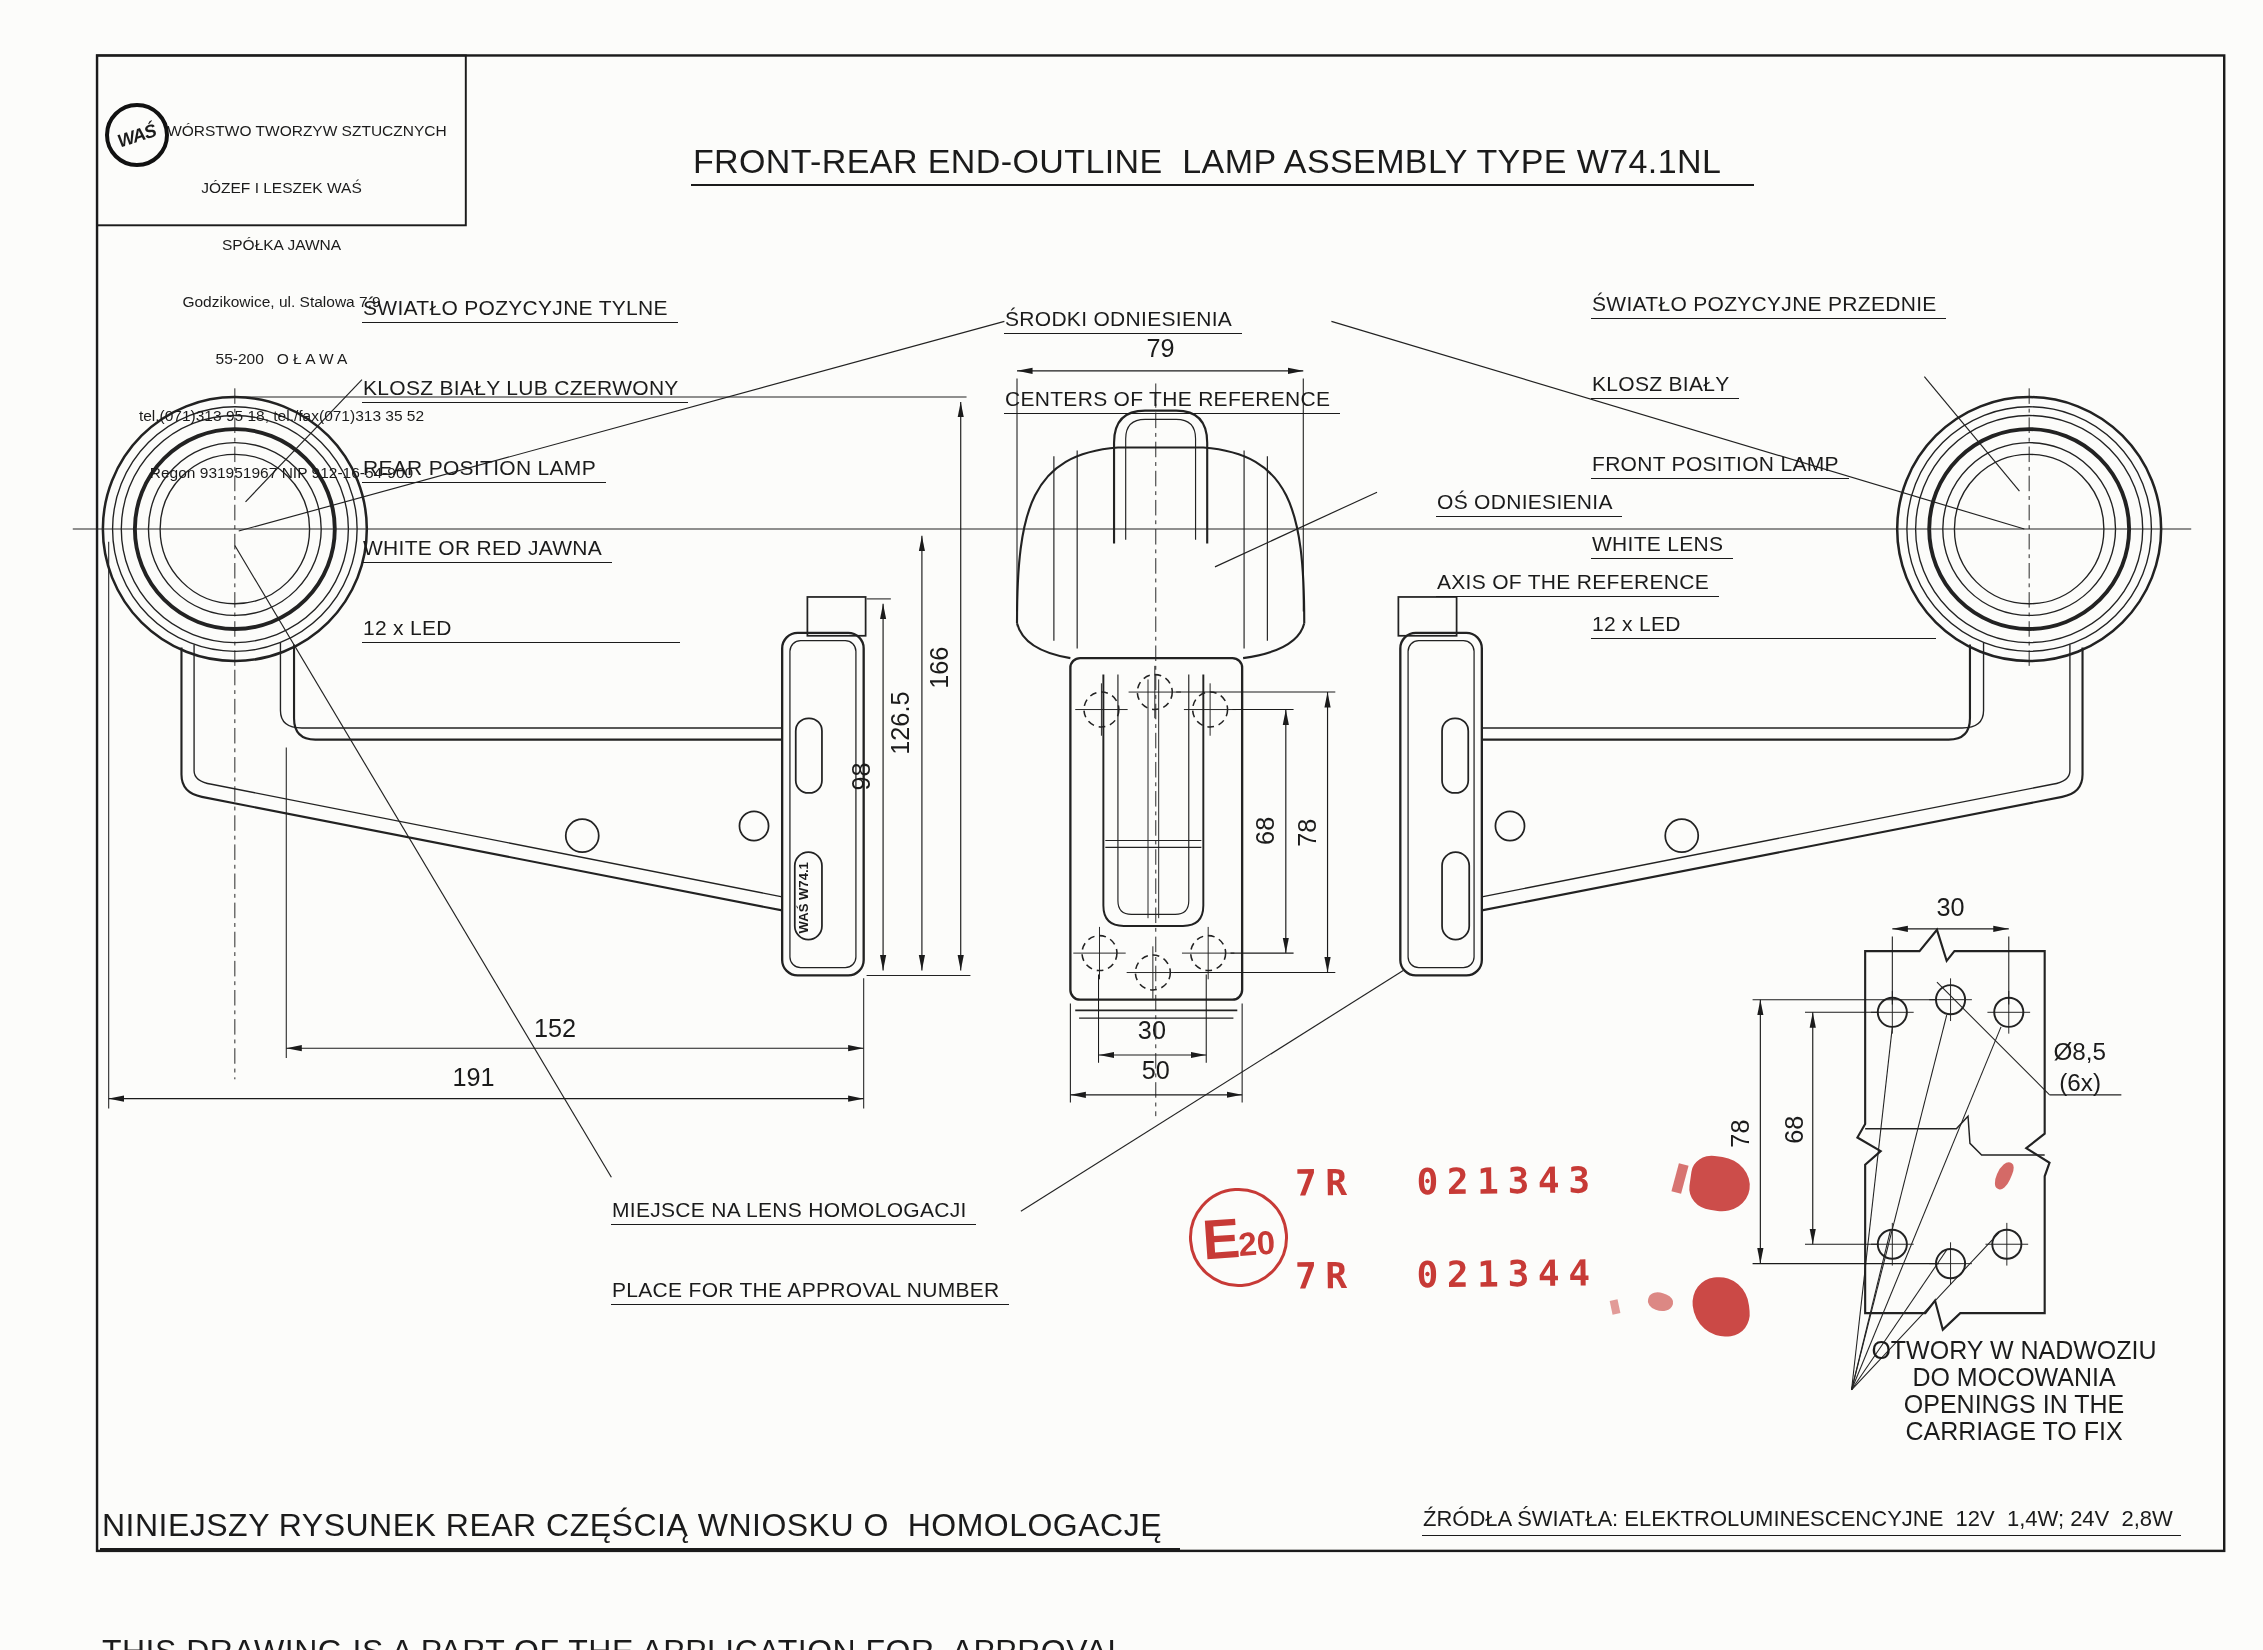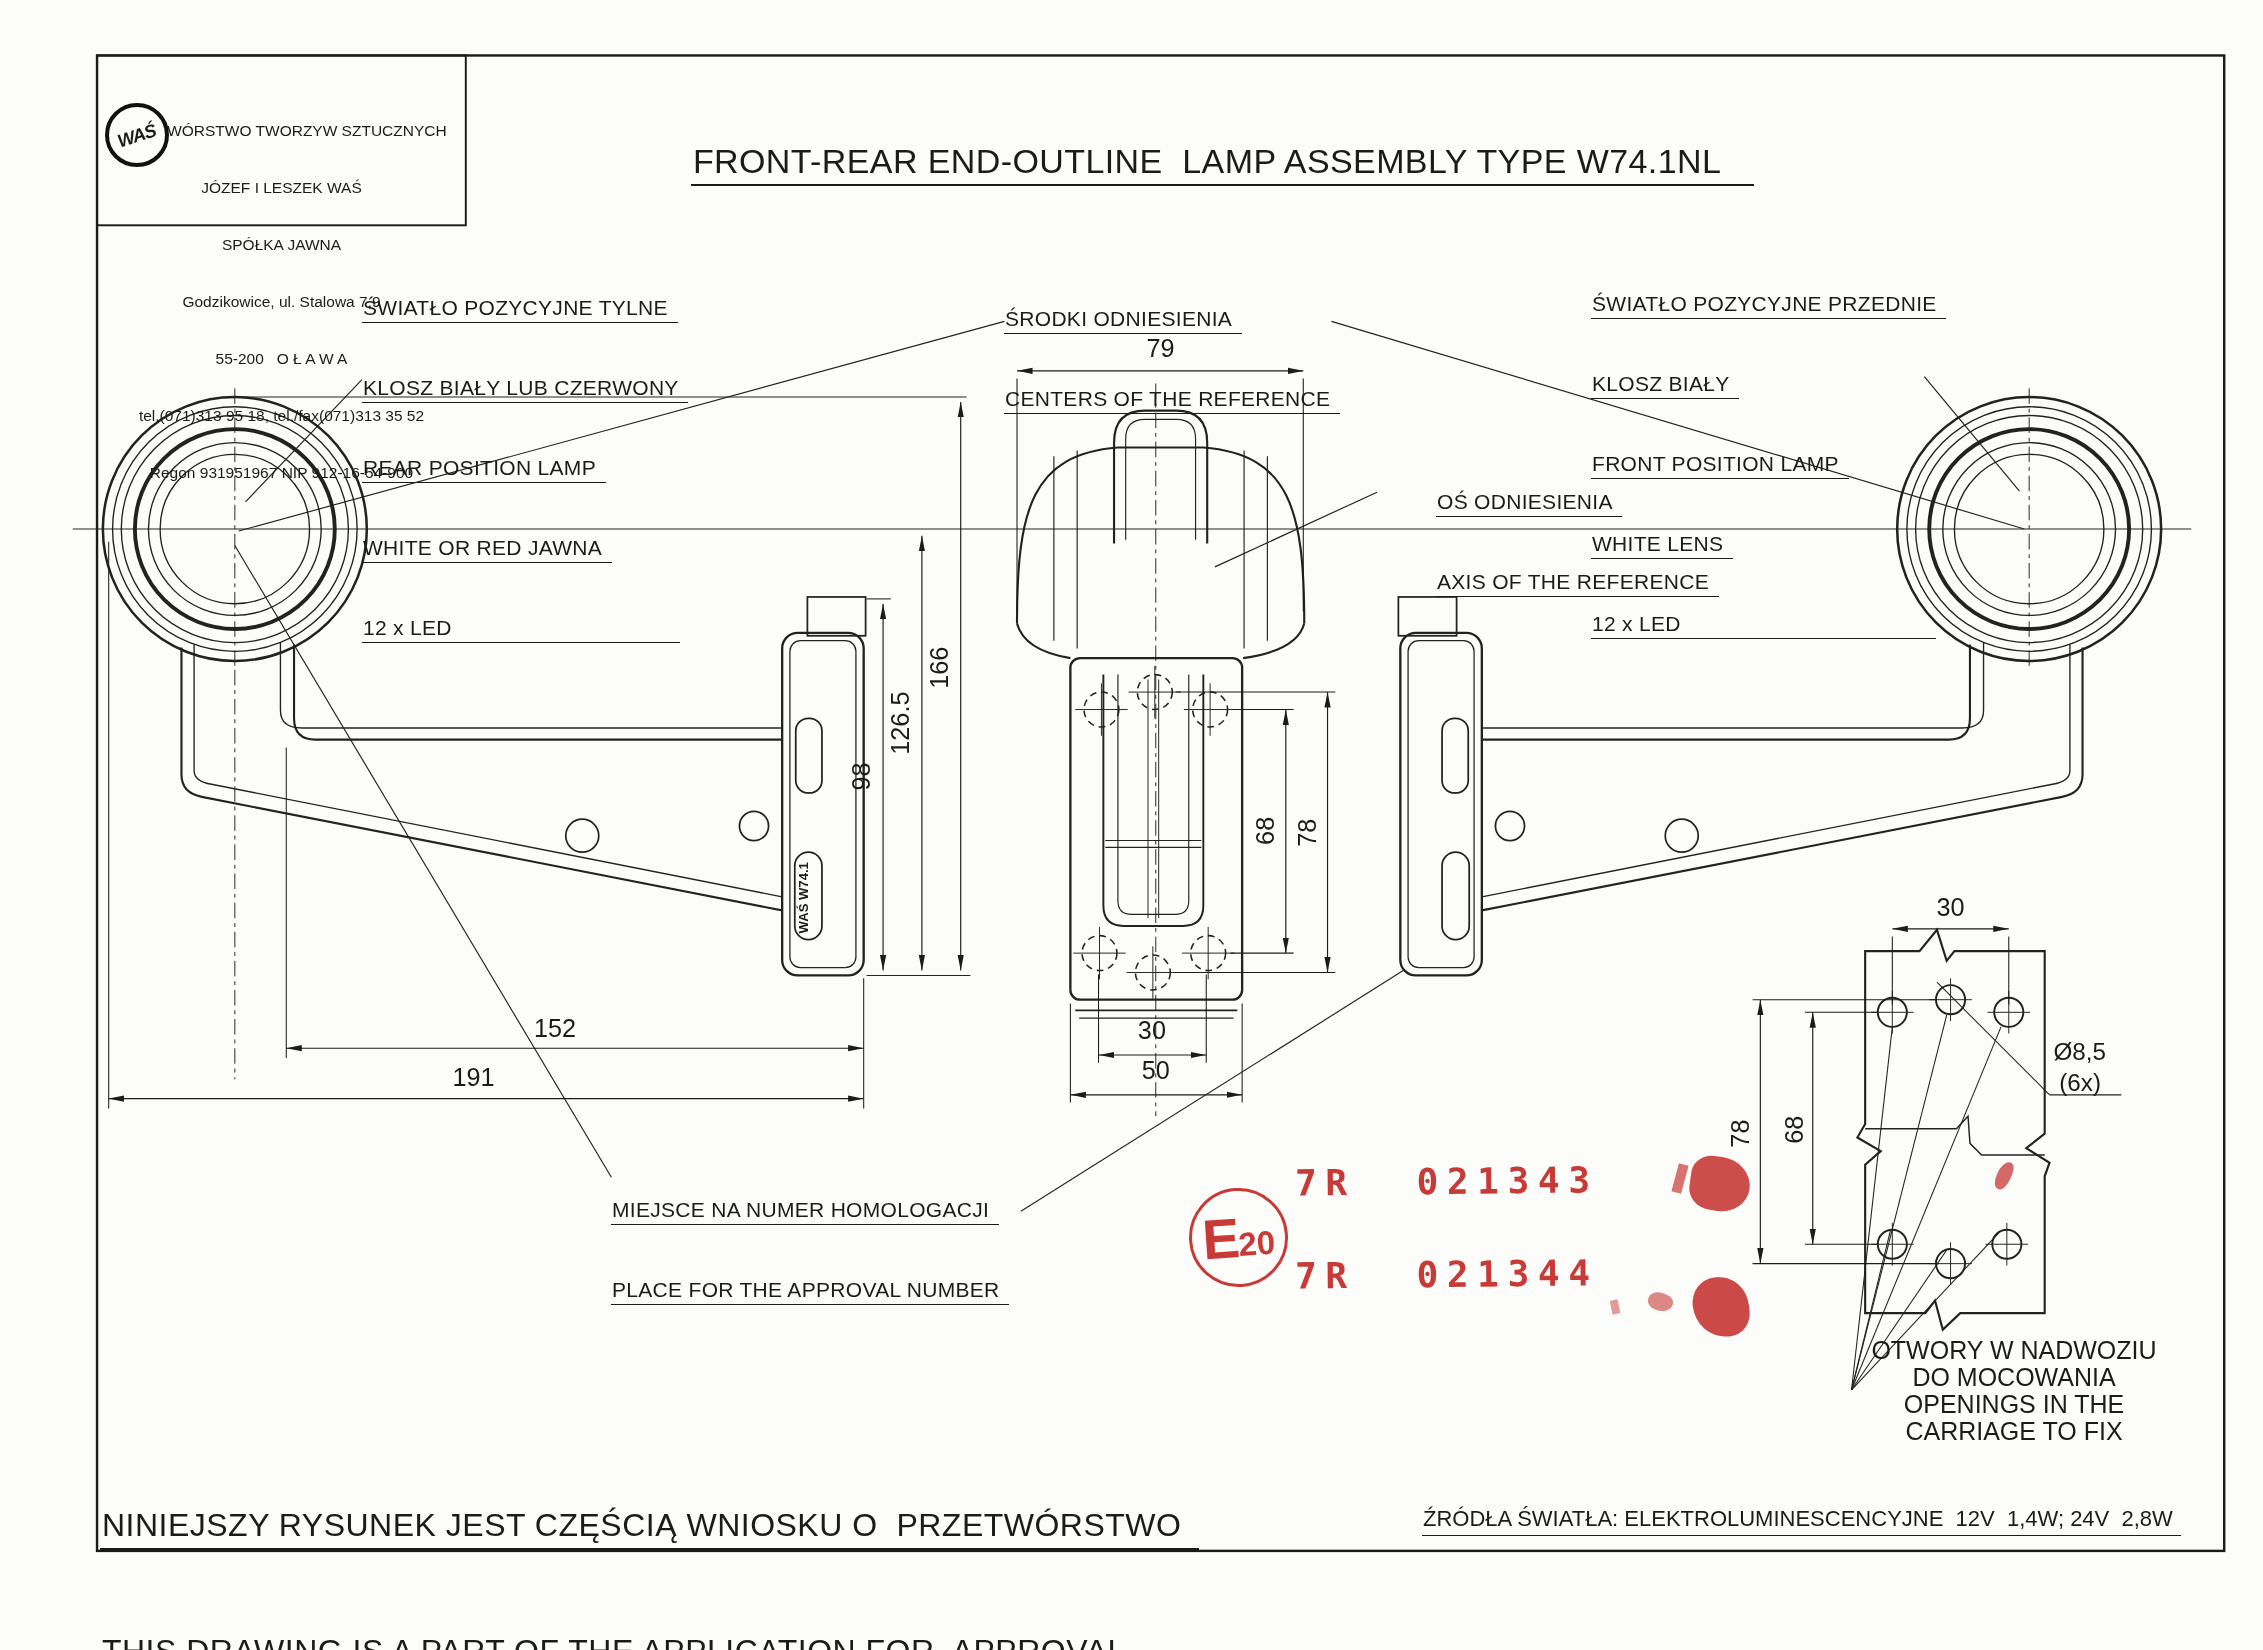--- a/index.html
+++ b/index.html
@@ -277,21 +277,21 @@
     <div class="ln">ŚRODKI ODNIESIENIA</div>
     <div class="ln">CENTERS OF THE REFERENCE</div>
   </div>
 
   <div class="abs ann" style="left:1436px;top:437px;">
     <div class="ln">OŚ ODNIESIENIA</div>
     <div class="ln">AXIS OF THE REFERENCE</div>
   </div>
 
   <div class="abs ann" style="left:611px;top:1145px;">
-    <div class="ln">MIEJSCE NA NUMER HOMOLOGACJI</div>
+    <div class="ln">MIEJSCE NA LENS HOMOLOGACJI</div>
     <div class="ln">PLACE FOR THE APPROVAL NUMBER</div>
   </div>
 
   <div class="abs openings" style="left:1849px;top:1337px;">
     <div>OTWORY W NADWOZIU</div>
     <div>DO MOCOWANIA</div>
     <div>OPENINGS IN THE CARRIAGE TO FIX</div>
   </div>
 
   <div class="abs e-circle stamp-red" style="left:1189px;top:1188px;">
@@ -302,21 +302,21 @@
   <div class="abs stamp-line stamp-red" style="left:1295px;top:1254px;">7R  021344</div>
 
   <div class="blob" style="left:1690px;top:1157px;width:60px;height:54px;transform:rotate(8deg);border-radius:40% 60% 55% 45%;opacity:.9;"></div>
   <div class="blob" style="left:1675px;top:1164px;width:9.7px;height:29px;transform:rotate(15deg);opacity:.7;"></div>
   <div class="blob" style="left:1693px;top:1277px;width:56px;height:60px;transform:rotate(-6deg);border-radius:45% 55% 40% 60%;opacity:.92;"></div>
   <div class="blob" style="left:1648px;top:1293px;width:25px;height:17.5px;transform:rotate(20deg);border-radius:50% 40% 60% 45%;opacity:.6;"></div>
   <div class="blob" style="left:1611px;top:1300px;width:7.8px;height:13.6px;transform:rotate(-12deg);opacity:.5;"></div>
   <div class="blob" style="left:1997px;top:1161px;width:13.6px;height:29px;transform:rotate(24deg);border-radius:60% 40% 50% 50%;opacity:.75;"></div>
 
   <div class="abs statement" style="left:100px;top:1433px;">
-    <div class="ln">NINIEJSZY RYSUNEK JEST CZĘŚCIĄ WNIOSKU O  PRZETWÓRSTWO</div>
+    <div class="ln">NINIEJSZY RYSUNEK REAR CZĘŚCIĄ WNIOSKU O  HOMOLOGACJĘ</div>
     <div class="ln">THIS DRAWING IS A PART OF THE APPLICATION FOR  APPROVAL</div>
   </div>
 
   <div class="abs source" style="left:1422px;top:1444px;">
     <div class="ln">ŹRÓDŁA ŚWIATŁA: ELEKTROLUMINESCENCYJNE  12V  1,4W; 24V  2,8W</div>
     
   </div>
 
 </div>
 

